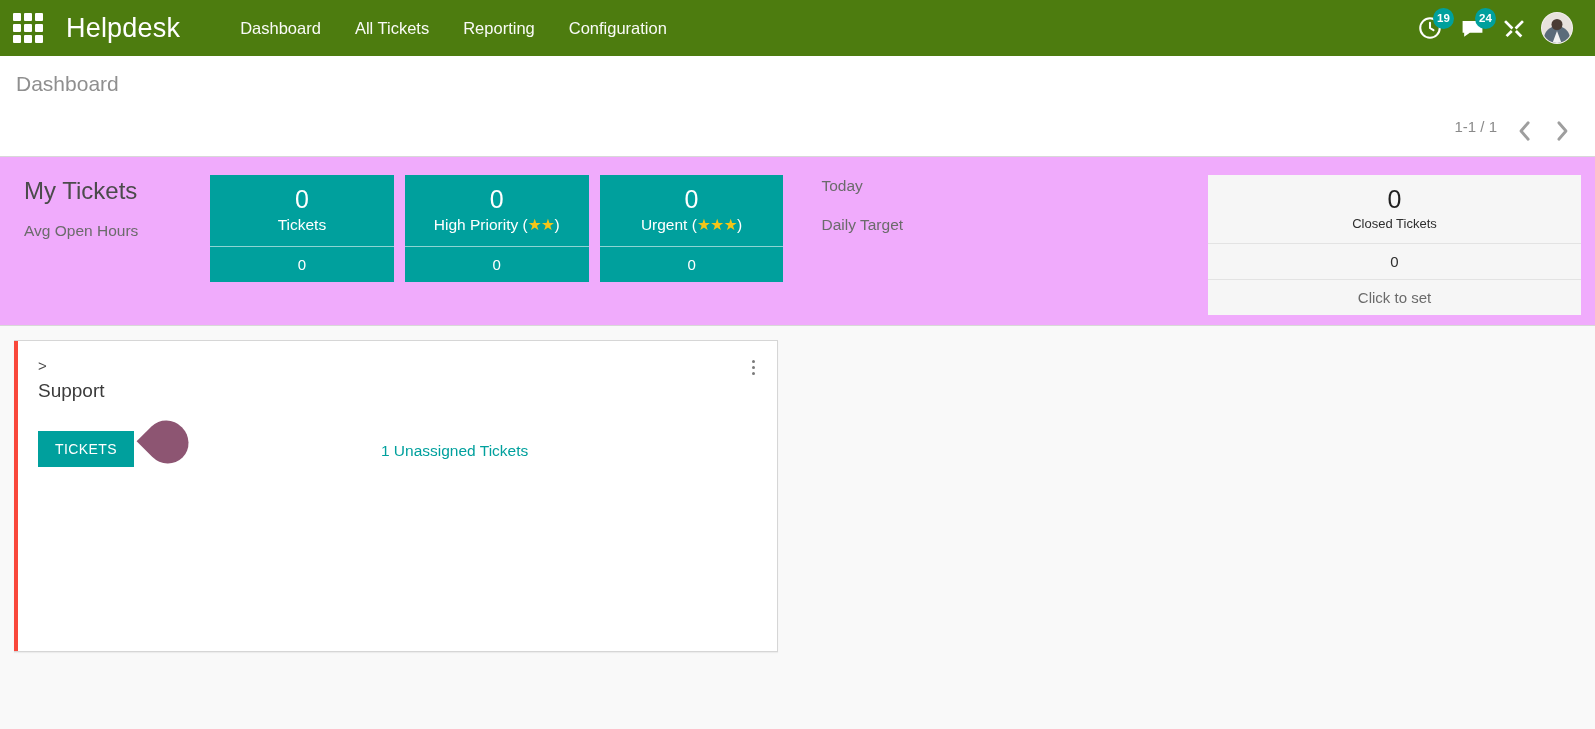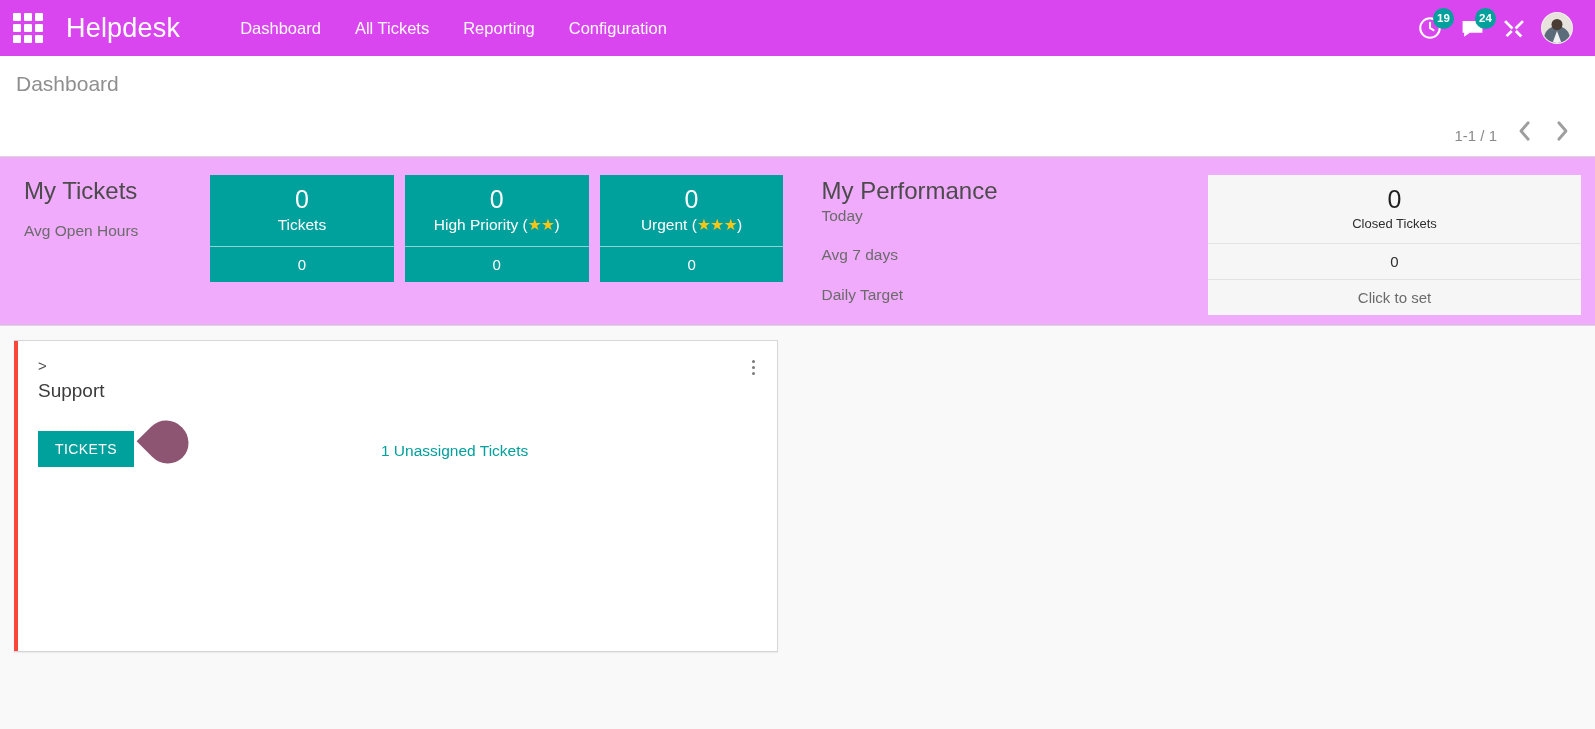--- a/index.html
+++ b/index.html
@@ -9,21 +9,21 @@
     height: 729px;
     overflow: hidden;
     background: #f9f9f9;
     font-family: "Liberation Sans", sans-serif;
     -webkit-font-smoothing: antialiased;
   }
 
   
   .navbar {
     height: 56px;
-    background: #d946ef;
+    background: #4d7c0f;
     display: flex;
     align-items: center;
     padding: 0 16px 0 8px;
     position: relative;
   }
   .apps-grid {
     width: 40px; height: 40px;
     display: grid;
     grid-template-columns: repeat(3, 8px);
     grid-template-rows: repeat(3, 8px);
@@ -132,21 +132,21 @@
   .breadcrumb {
     font-size: 21px;
     color: #8f8f8f;
     font-weight: 400;
   }
   .pager {
     position: absolute;
     right: 22px;
     bottom: 12px;
     display: flex;
-    align-items: flex-end;
+    align-items: flex-start;
     gap: 16px;
   }
   .pager-count {
     font-size: 15px;
     color: #8a8a8a;
   }
   .pager-btn {
     cursor: pointer;
     display: flex; align-items: center; justify-content: center;
     width: 22px; height: 26px;
@@ -434,23 +434,21 @@
           <div class="kpi-label"><span>Urgent (</span><span class="stars">★★★</span><span>)</span></div>
         </div>
         <div class="kpi-divider"></div>
         <div class="kpi-bottom">0</div>
       </div>
     </div>
   </div>
 
   <div class="stat-col">
     <div class="stat-labels">
-      <div class="stat-title perf">My Performance</div>
       <div class="stat-sub first">Today</div>
-      <div class="stat-sub">Avg 7 days</div>
       <div class="stat-sub">Daily Target</div>
     </div>
 
     <div class="kpi-row">
       <div class="perf-card">
         <div class="perf-top">
           <div class="perf-value">0</div>
           <div class="perf-label">Closed Tickets</div>
         </div>
         <div class="perf-divider"></div>

